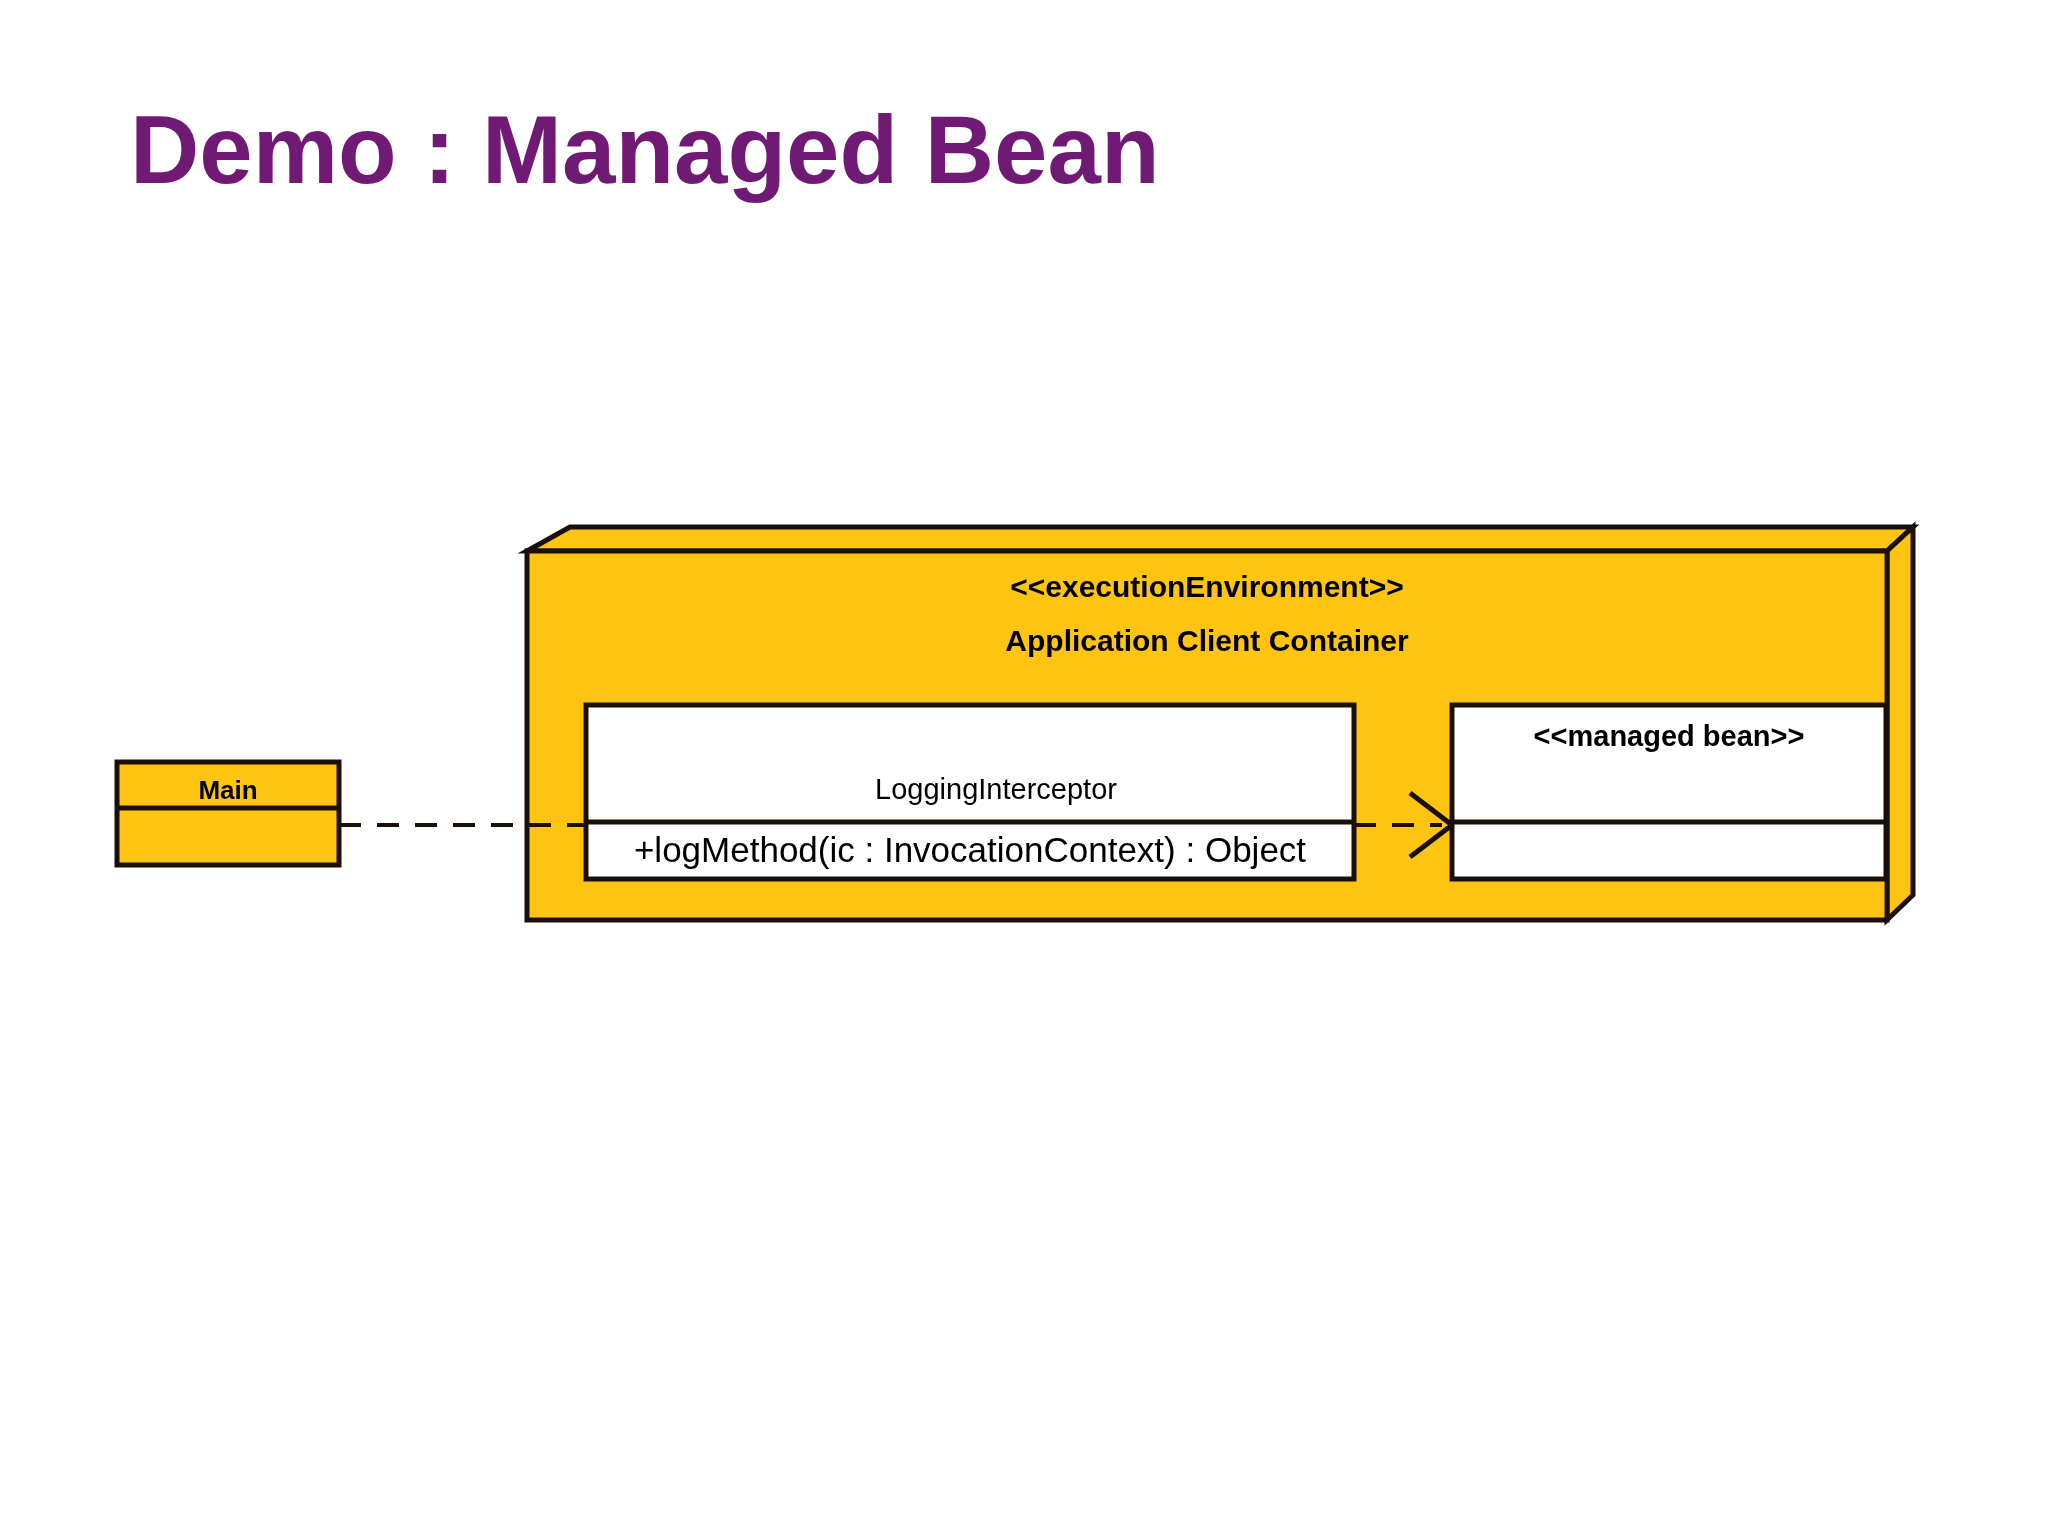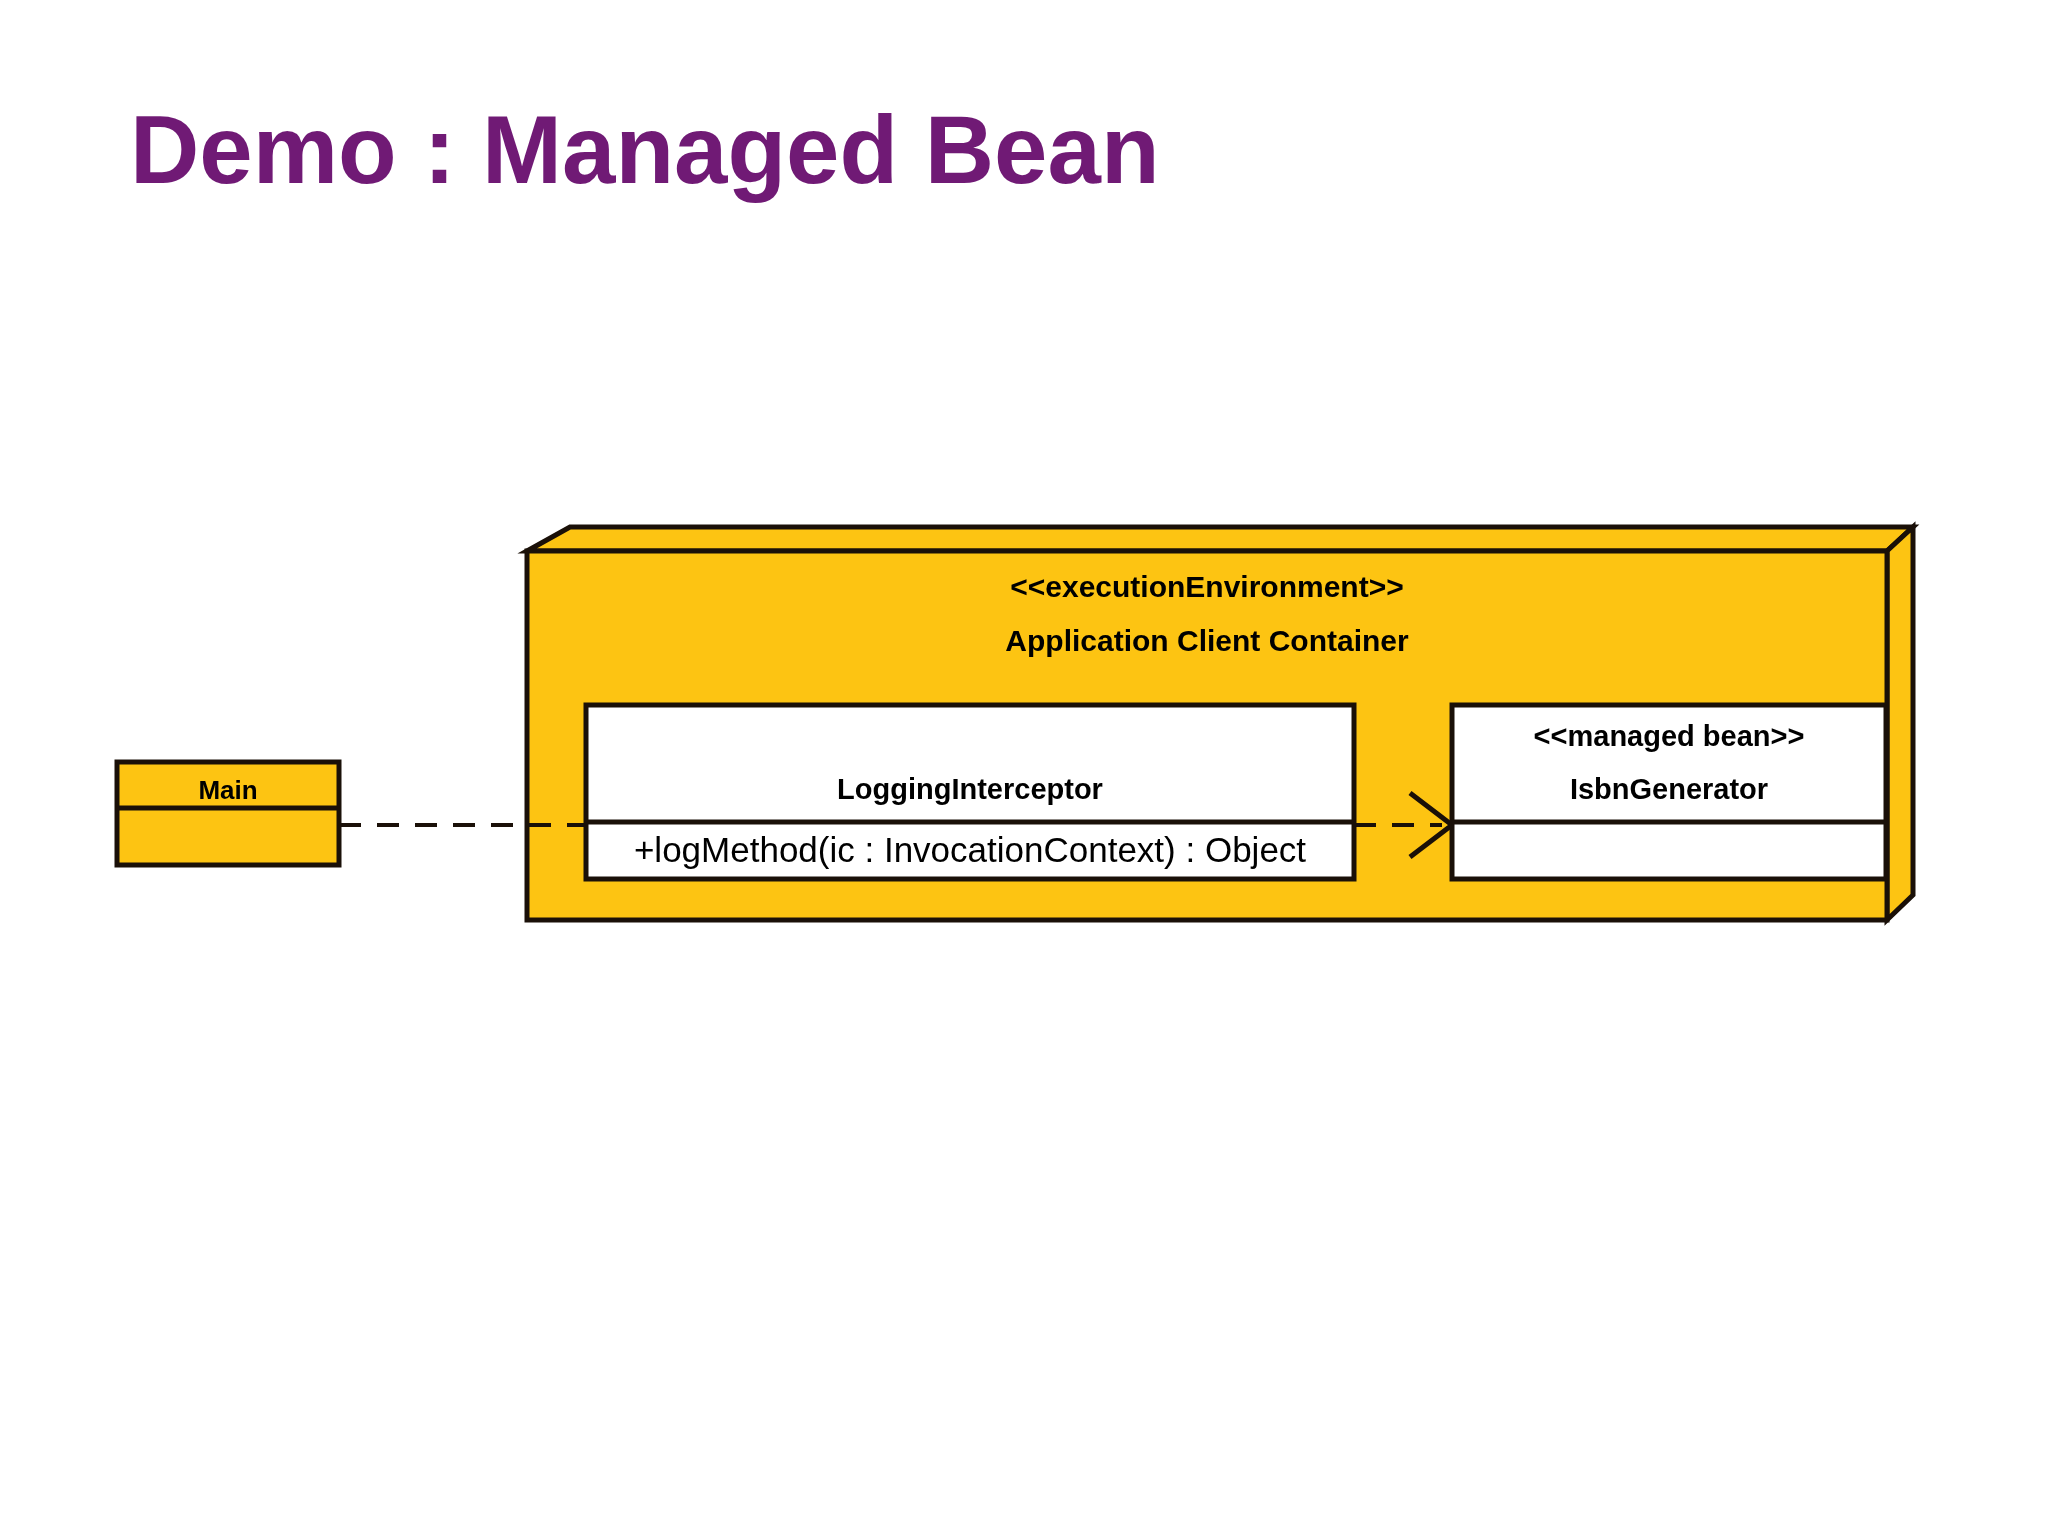--- a/index.html
+++ b/index.html
@@ -82,26 +82,26 @@
   
   .li-stereotype {
     left: 586px;
     top: 719px;
     width: 768px;
     font-size: 29px;
     line-height: 34px;
     font-weight: bold;
   }
   .li-name {
-    left: 586px;
+    left: 612px;
     top: 772px;
     width: 768px;
     font-size: 29px;
     line-height: 34px;
-    font-weight: bold;
+    font-weight: normal;
   }
   .li-op {
     left: 586px;
     top: 833px;
     width: 768px;
     font-size: 35px;
     line-height: 34px;
     font-weight: 400;
   }
 
@@ -164,15 +164,14 @@
 
   <div class="lbl main-title">Main</div>
 
   <div class="lbl node-stereotype">&lt;&lt;executionEnvironment&gt;&gt;</div>
   <div class="lbl node-name">Application Client Container</div>
 
   <div class="lbl li-name">LoggingInterceptor</div>
   <div class="lbl li-op">+logMethod(ic : InvocationContext) : Object</div>
 
   <div class="lbl ig-stereotype">&lt;&lt;managed bean&gt;&gt;</div>
-  <div class="lbl ig-name">IsbnGenerator</div>
 
 </div>
 
 </body></html>

